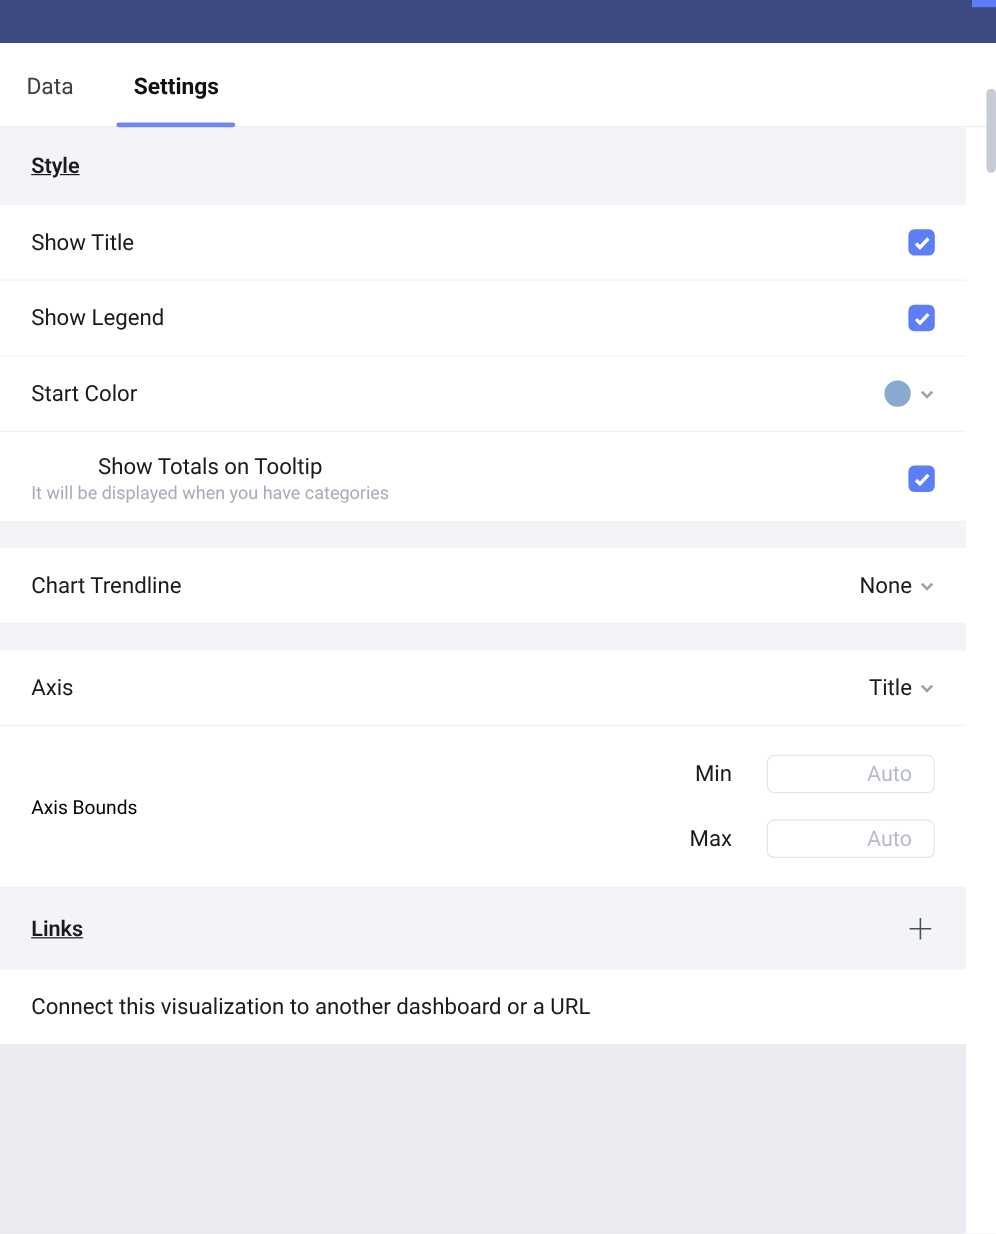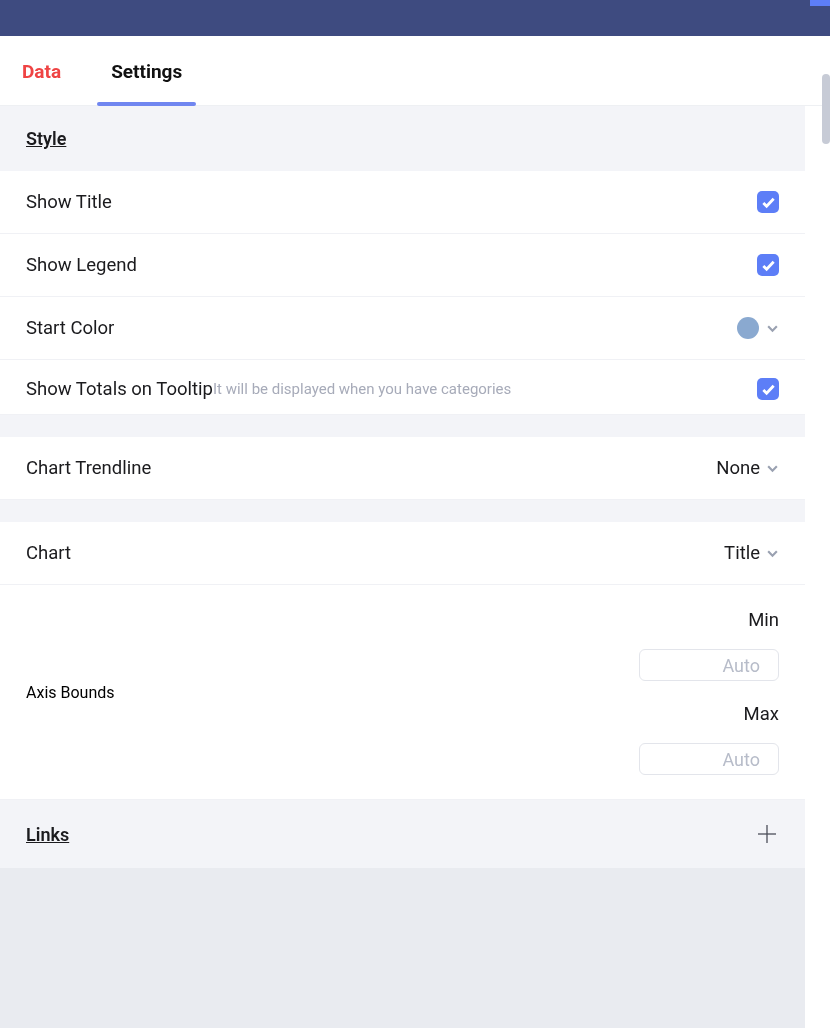--- a/index.html
+++ b/index.html
@@ -47,24 +47,24 @@
       display: flex;
       background: #fff;
       border-bottom: 1px solid #eef0f3;
       padding: 0 22px;
       position: relative;
     }
     .tab {
       padding: 24px 0 22px;
       margin-right: 50px;
       font-size: 19px;
-      color: #ef4444;
+      color: #404040;
       cursor: pointer;
       position: relative;
-      font-weight: 700;
+      font-weight: 400;
     }
     .tab.active {
       font-weight: 700;
       color: #111;
     }
     .tab.active::after {
       content: '';
       position: absolute;
       bottom: -1px;
       left: -14px;
@@ -98,21 +98,22 @@
       font-size: 18.5px;
       color: #1b1b1e;
     }
     .row.with-subtitle {
       align-items: center;
       padding-top: 18px;
       padding-bottom: 14px;
     }
     .row .label-group {
       display: flex;
-      flex-direction: row;
+      flex-direction: column;
+      align-items: center;
     }
     .row .subtitle {
       font-size: 15px;
       color: #a7abb9;
       margin-top: 2px;
     }
     .gap {
       height: 22px;
       background: #f3f4f8;
     }
@@ -171,24 +172,23 @@
       justify-content: space-between;
       border-bottom: 1px solid #f0f1f5;
     }
     .bounds-controls {
       display: flex;
       flex-direction: column;
       gap: 22px;
     }
     .bound-control {
       display: flex;
-      align-items: flex-end;
-      gap: 18px;
+      align-items: center;
+      gap: 29px;
       justify-content: flex-end;
-      flex-direction: column;
     }
     .bound-control label {
       font-size: 18.5px;
       color: #1b1b1e;
     }
     .bound-input {
       width: 140px;
       height: 32px;
       border: 1px solid #e3e5eb;
       border-radius: 6px;
@@ -302,21 +302,21 @@
         <span>None</span>
         <svg class="chevron" viewBox="0 0 12 12">
             <polyline points="2,4 6,8 10,4"></polyline>
           </svg>
       </div>
     </div>
 
     <div class="gap"></div>
 
     <div class="row">
-      <span>Chart</span>
+      <span>Axis</span>
       <div class="dropdown">
         <span>Title</span>
         <svg class="chevron" viewBox="0 0 12 12">
             <polyline points="2,4 6,8 10,4"></polyline>
           </svg>
       </div>
     </div>
 
     <div class="axis-bounds-row">
       <span>Axis Bounds</span>
@@ -333,16 +333,19 @@
     </div>
 
     <div class="links-header">
       <span class="title">Links</span>
       <svg class="plus-icon" viewBox="0 0 24 24">
         <line x1="12" y1="3" x2="12" y2="21"></line>
         <line x1="3" y1="12" x2="21" y2="12"></line>
       </svg>
     </div>
 
+    <div class="links-desc">
+      <span>Connect this visualization to another dashboard or a URL</span>
+    </div>
 
   </div>
   <div class="remainder"></div>
 </div>
 
 </body></html>

